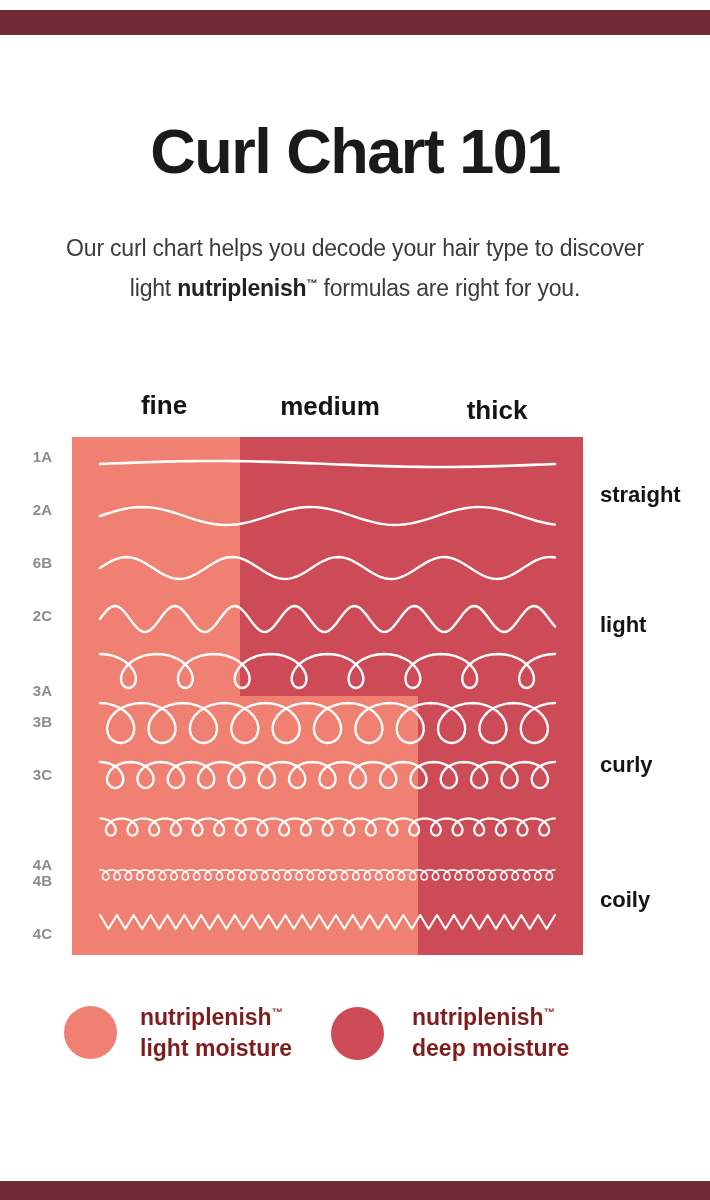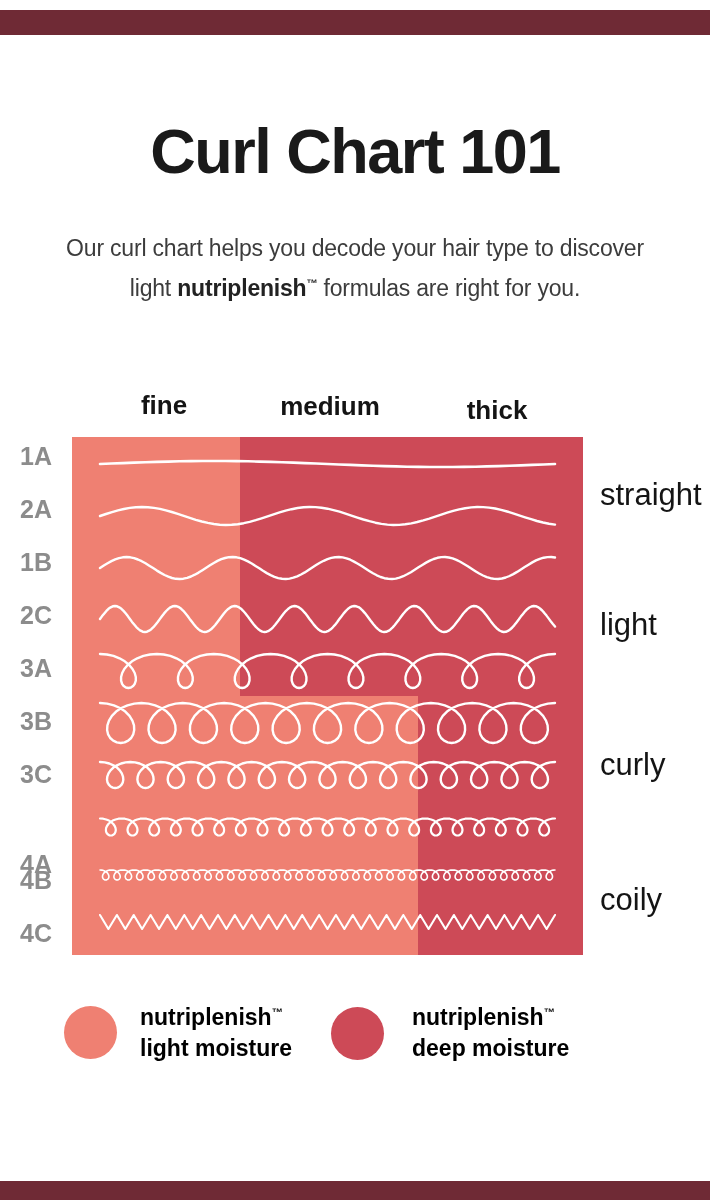--- a/index.html
+++ b/index.html
@@ -9,50 +9,50 @@
   .banner.top{top:10px;height:25px;}
   .banner.bottom{top:1181px;height:19px;}
   .title{position:absolute;left:0;top:118px;width:710px;margin:0;text-align:center;
          font-size:63px;line-height:66px;font-weight:700;letter-spacing:-1.5px;color:#1a1a1a;}
   .subtitle{position:absolute;left:0;top:231px;width:710px;margin:0;text-align:center;
             font-size:23px;line-height:35px;letter-spacing:-0.2px;color:#3c3c3c;font-weight:400;}
   .subtitle b{color:#222;}
   .subtitle sup{font-size:11px;}
   .colhead{position:absolute;transform:translateX(-50%);font-size:26px;font-weight:700;color:#141414;white-space:nowrap;}
   .rowlabel{position:absolute;left:0;width:52px;text-align:right;transform:translateY(-50%);
-            font-size:25px;font-weight:700;color:#8c8c8c;}
+            font-size:15px;font-weight:700;color:#8c8c8c;}
   .block{position:absolute;left:72px;top:437px;width:511px;height:518px;}
   .overlay{position:absolute;left:0;}
   .rowsvg{position:absolute;left:0;display:block;}
   .grouplabel{position:absolute;left:600px;transform:translateY(-50%);
-              font-size:31px;font-weight:400;color:#141414;white-space:nowrap;}
+              font-size:22px;font-weight:700;color:#141414;white-space:nowrap;}
   .legend-swatch{position:absolute;width:53px;height:53px;border-radius:50%;}
-  .ltext{position:absolute;font-size:23px;line-height:31px;font-weight:700;color:#000000;white-space:nowrap;}
+  .ltext{position:absolute;font-size:23px;line-height:31px;font-weight:700;color:#7f1d1d;white-space:nowrap;}
   .ltext sup{font-size:11px;}
 </style>
 </head>
 <body>
 
 <div class="canvas">
 
   <div class="banner top" style="background: rgb(111, 42, 53);"></div>
 
   <h1 class="title">Curl Chart 101</h1>
 
   <p class="subtitle"><span>Our curl chart helps you decode your hair type to discover</span><br><span><span>light </span><b><span>nutriplenish</span><sup>™</sup></b><span> formulas are right for you.</span></span></p>
 
   <span class="colhead" style="left:164px;top:390px">fine</span>
   <span class="colhead" style="left:330px;top:391px">medium</span>
   <span class="colhead" style="left:497px;top:395px">thick</span>
 
   <span class="rowlabel" style="top:456px">1A</span>
   <span class="rowlabel" style="top:509px">2A</span>
-  <span class="rowlabel" style="top:562px">1B</span>
+  <span class="rowlabel" style="top:562px">6B</span>
   <span class="rowlabel" style="top:615px">2C</span>
-  <span class="rowlabel" style="top:668px">3A</span>
+  <span class="rowlabel" style="top:690px">3A</span>
   <span class="rowlabel" style="top:721px">3B</span>
   <span class="rowlabel" style="top:774px">3C</span>
   <span class="rowlabel" style="top:864px">4A</span>
   <span class="rowlabel" style="top:880px">4B</span>
   <span class="rowlabel" style="top:933px">4C</span>
 
   <div class="block" style="background: rgb(205, 74, 87);">
       <div class="overlay" style="left: 0px; top: 0px; width: 168px; height: 259px; background: rgb(239, 128, 114);"></div>
       <div class="overlay" style="left: 0px; top: 259px; width: 346px; height: 259px; background: rgb(239, 128, 114);"></div>
       <svg class="rowsvg" width="511" height="52" viewBox="0 0 511 51.8" style="top: 0px;">

